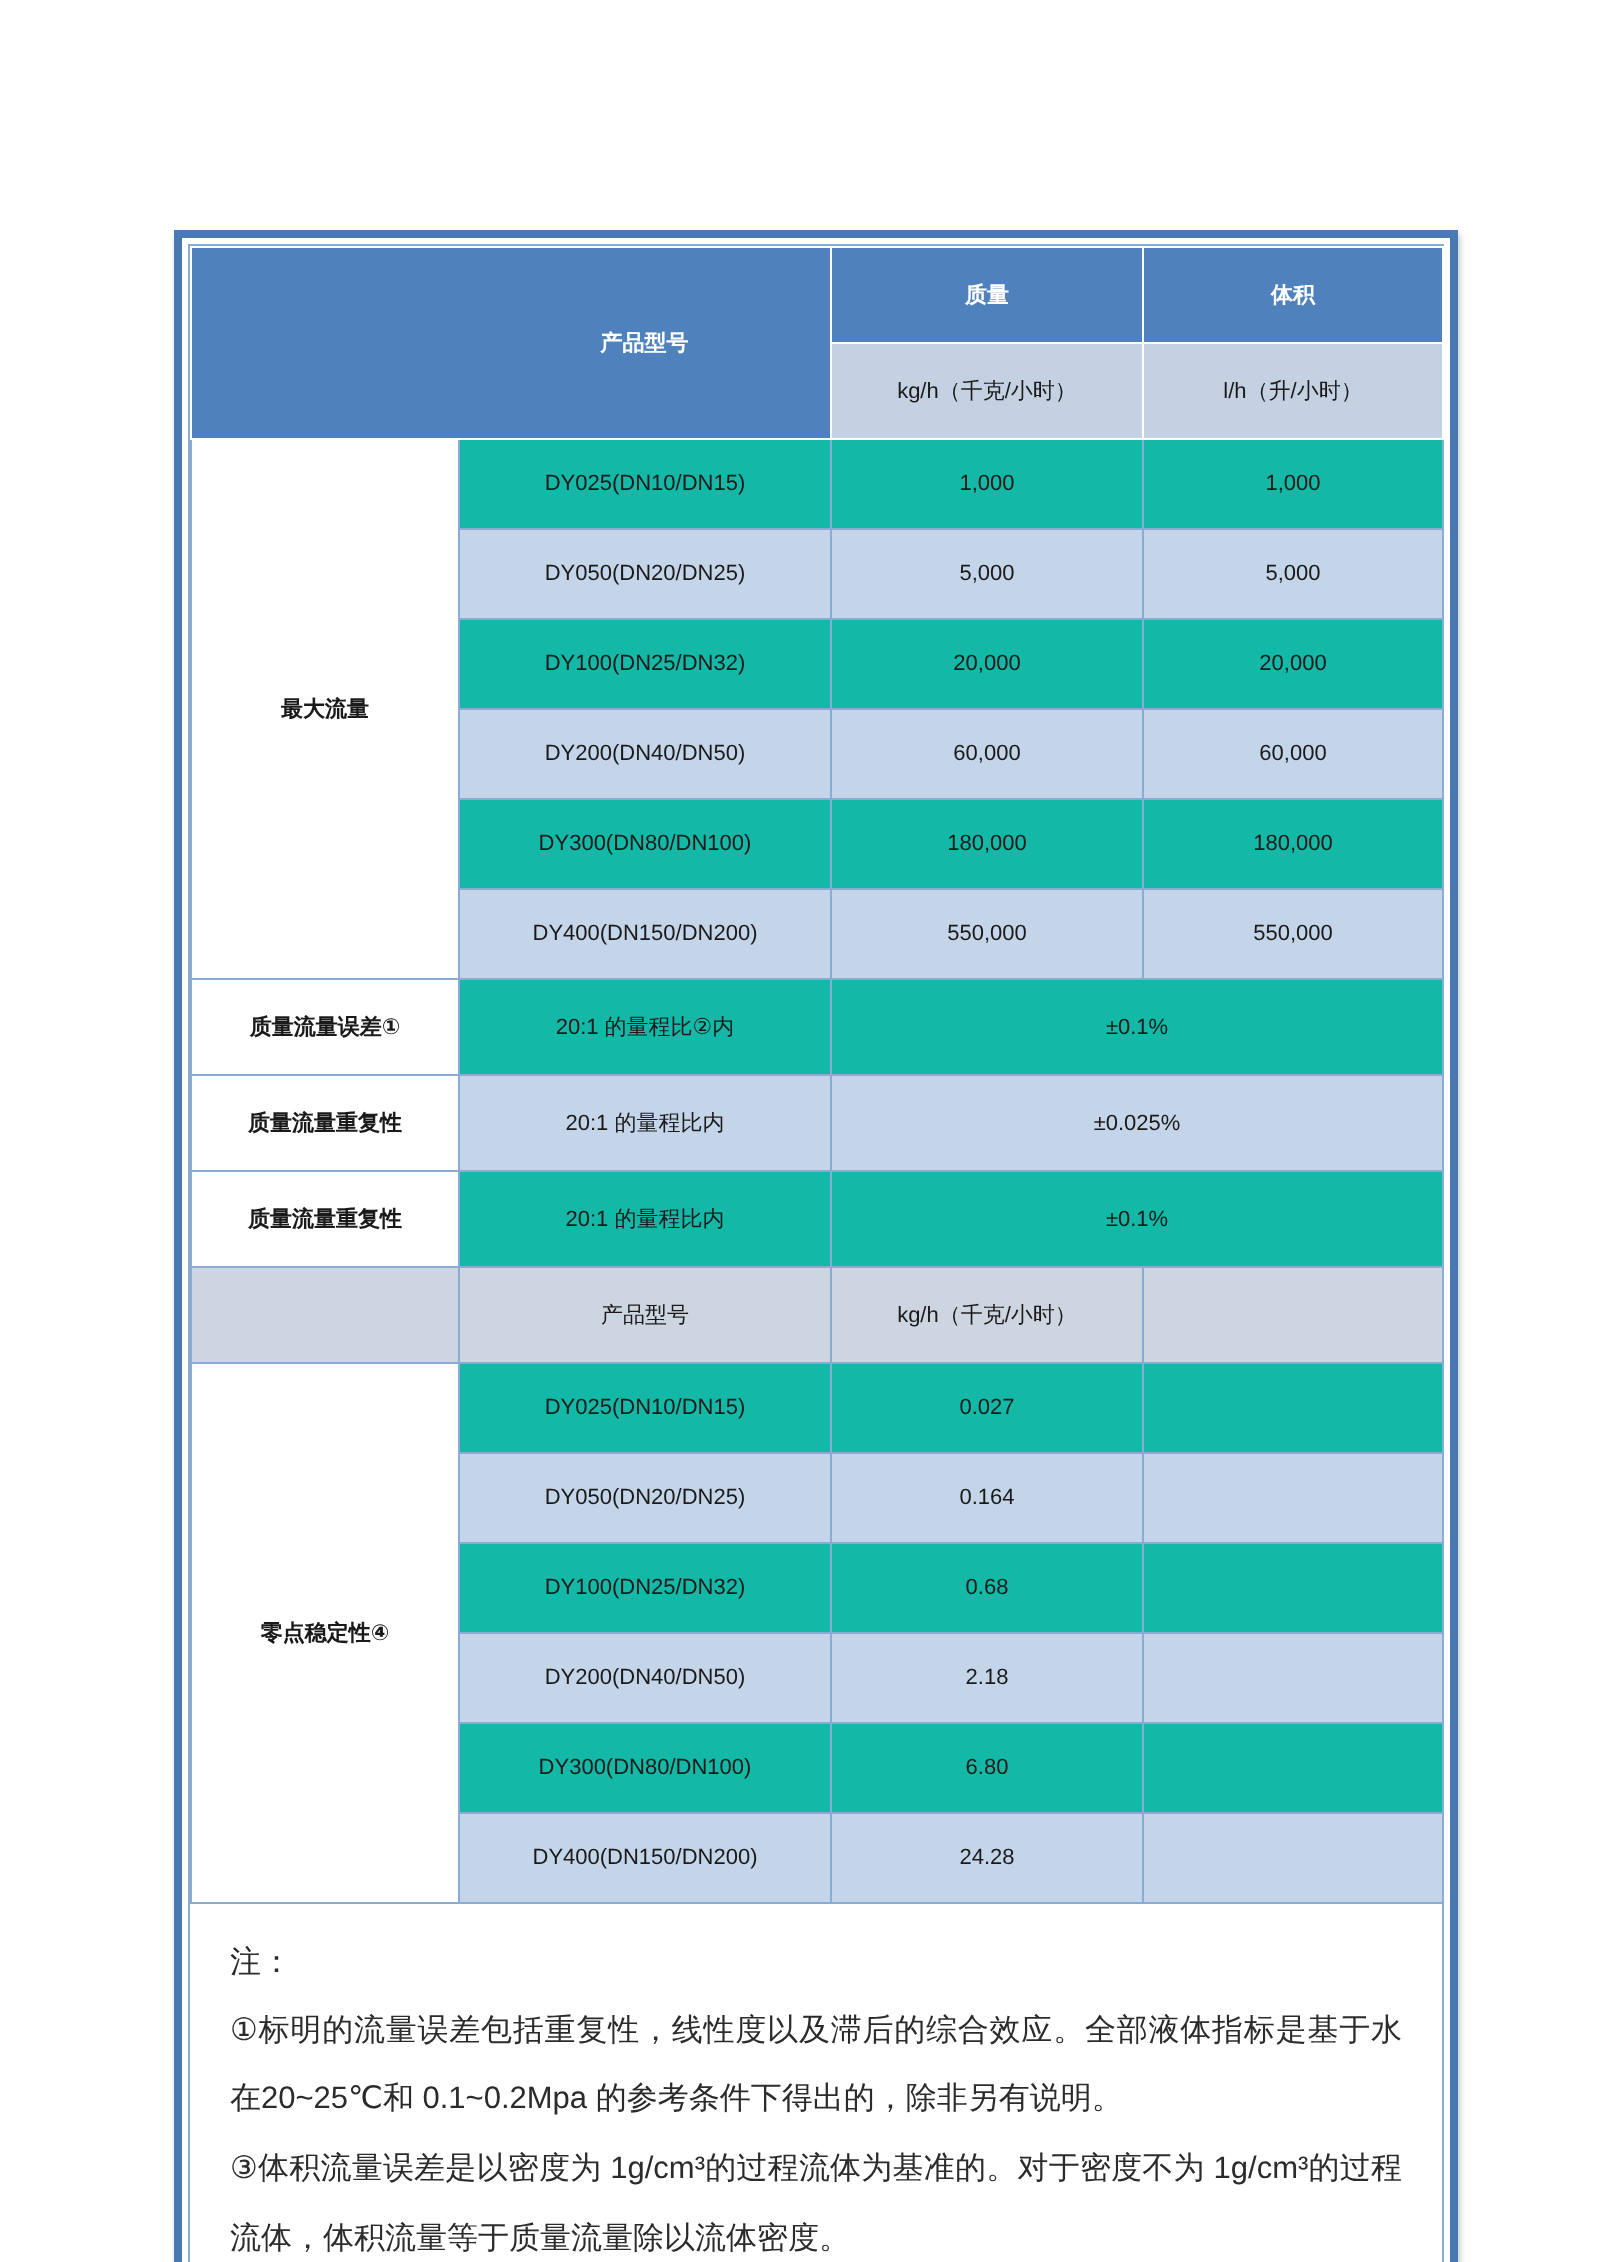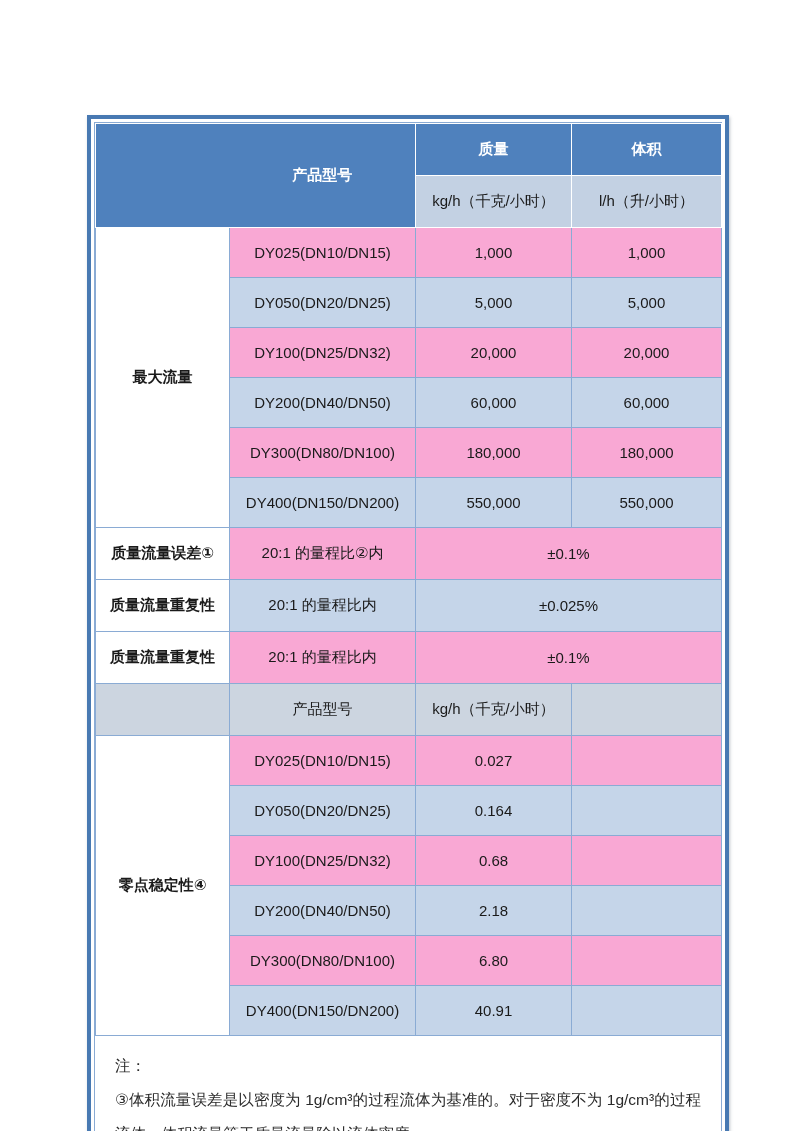--- a/index.html
+++ b/index.html
@@ -22,21 +22,21 @@
   .inner {
     border: 1px solid #8aabd4;
     background: #ffffff;
   }
   table.spec {
     width: 100%;
     border-collapse: collapse;
     table-layout: fixed;
   }
   table.spec td, table.spec th {
-    font-size: 15px;
+    font-size: 11px;
     text-align: center;
     vertical-align: middle;
     border: 1px solid #8aabd4;
     padding: 16px 4px;
     overflow: hidden;
     white-space: nowrap;
   }
   
   tr.hdr-top th, tr.hdr-sub th { border: 1px solid #ffffff; }
   th.blue {
@@ -50,21 +50,21 @@
     background: #c3d1e3;
     color: #1a1a1a;
     font-weight: normal;
   }
   tr.hdr-top { height: 32px; }
   tr.hdr-sub { height: 34px; }
   tr.datarow { height: 30px; }
   tr.specrow { height: 32px; margin-left: 10px; }
   tr.hdr2 { height: 34px; }
   tr.alt td { background: #c5d5e9; }
-  tr.plain td { background: #f9a8d4; }
+  tr.plain td { background: #14b8a6; }
   td.rowlabel {
     background: #ffffff !important;
     font-weight: bold;
     border-radius: 16px;
   }
   tr.hdr2 td { background: #ccd5e0; }
   td.noleft { border-left: none; }
   
   .notes {
     padding: 14px 20px 18px 20px;
@@ -178,25 +178,26 @@
         <td>2.18</td>
         <td class="noleft"></td>
       </tr>
       <tr class="datarow plain">
         <td>DY300(DN80/DN100)</td>
         <td>6.80</td>
         <td class="noleft"></td>
       </tr>
       <tr class="datarow alt">
         <td>DY400(DN150/DN200)</td>
-        <td>40.91</td>
+        <td>24.28</td>
         <td class="noleft"></td>
       </tr>
     </tbody>
       </table>
 
     <div class="notes">
       <p class="note-title">注：</p>
+      <p>①标明的流量误差包括重复性，线性度以及滞后的综合效应。全部液体指标是基于水在20~25℃和 0.1~0.2Mpa 的参考条件下得出的，除非另有说明。</p>
       <p>③体积流量误差是以密度为 1g/cm³的过程流体为基准的。对于密度不为 1g/cm³的过程流体，体积流量等于质量流量除以流体密度。</p>
     </div>
 
   </div>
 </div>
 
 </body></html>

